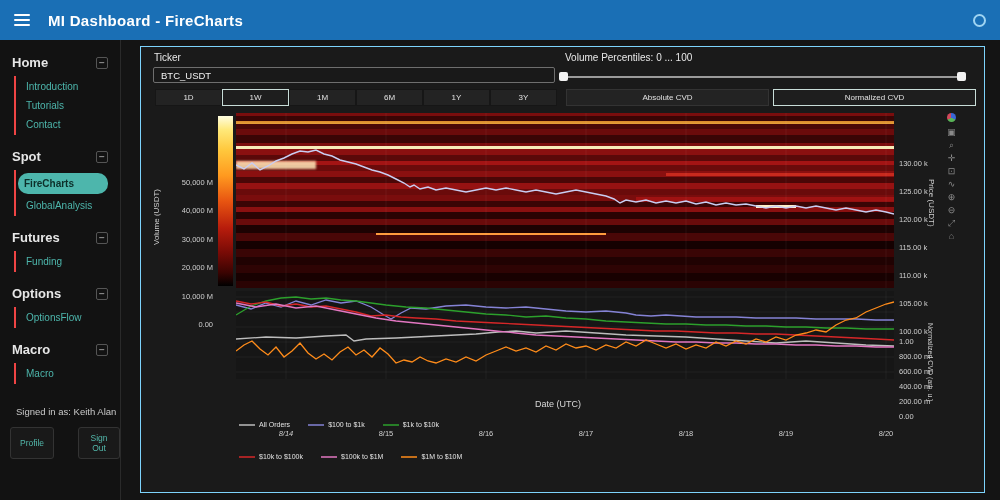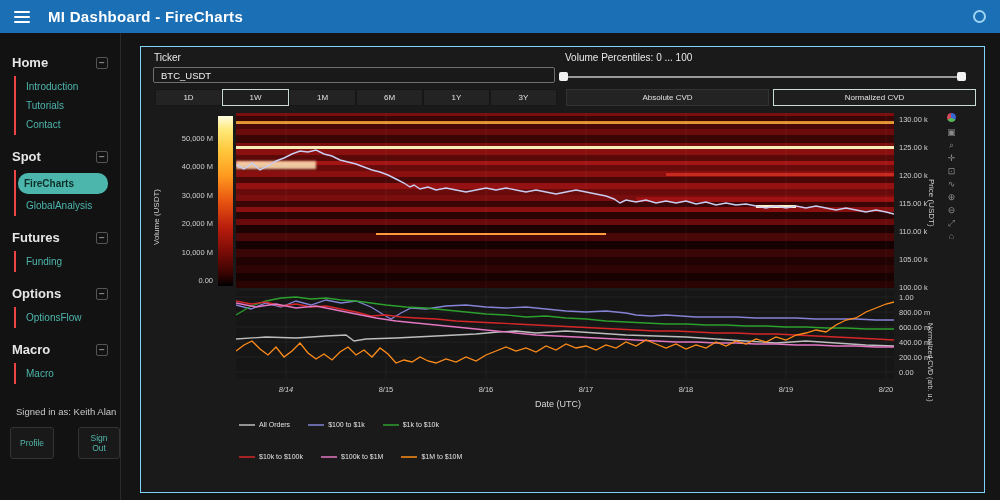--- a/index.html
+++ b/index.html
@@ -1,19 +1,19 @@
 <!DOCTYPE html>
 <html><head>
 <meta charset="utf-8">
 <style>
   * { margin:0; padding:0; box-sizing:border-box; }
   html,body { width:1000px; height:500px; background:#141414; font-family:"Liberation Sans", sans-serif; overflow:hidden; }
 
   
-  .navbar { position:absolute; left:0; top:0; width:1000px; height:33px; background:#1a6fb5; display:flex; align-items:center; padding:0 14px; z-index:10; }
+  .navbar { position:absolute; left:0; top:0; width:1000px; height:40px; background:#1a6fb5; display:flex; align-items:center; padding:0 14px; z-index:10; }
   .burger { width:16px; display:flex; flex-direction:column; gap:3px; cursor:pointer; margin-right:18px; }
   .burger i { display:block; height:2px; background:#fff; border-radius:1px; }
   .nav-title { color:#fff; font-size:15px; font-weight:bold; letter-spacing:.3px; }
   .nav-spacer { flex:1; }
   .nav-circle { width:13px; height:13px; border:2px solid #9fd4f2; border-radius:50%; }
 
   
   .sidebar { position:absolute; left:0; top:33px; width:121px; height:467px; background:#121212; border-right:1px solid #2a2a2a; padding-top:16px; }
   .group-header { display:flex; align-items:center; justify-content:space-between; padding:6px 12px 4px 12px; color:#e6e6e6; font-size:13px; font-weight:bold; }
   .collapse-box { color:#8a8a8a; font-size:10px; line-height:10px; border:1px solid #555; width:12px; height:12px; display:flex; align-items:center; justify-content:center; border-radius:2px; cursor:pointer; }
@@ -35,21 +35,21 @@
   .tab-row { position:absolute; left:14px; top:42px; width:402px; height:17px; display:flex; background:#202020; }
   .tab { flex:1; display:flex; align-items:center; justify-content:center; font-size:8px; color:#e0e0e0; background:#232323; border:1px solid #161616; cursor:pointer; }
   .tab.selected { border:1px solid #c8ddd8; background:#1e1e1e; }
   .cvd-row { position:absolute; left:425px; top:42px; width:410px; height:17px; display:flex; gap:4px; }
   .cvd-btn { flex:1; display:flex; align-items:center; justify-content:center; font-size:8px; color:#e0e0e0; background:#232323; border:1px solid #333; cursor:pointer; }
   .cvd-btn.selected { border:1px solid #c8ddd8; background:#1e1e1e; }
 
   
   .colorbar { position:absolute; left:77px; top:69px; width:15px; height:170px;
     background:linear-gradient(to bottom,#fffde0 0%,#ffe97a 8%,#ffc83d 20%,#ff9a1f 35%,#e85511 50%,#b71c0c 66%,#7a0b06 80%,#3c0402 92%,#000 100%); }
-  .tick { position:absolute; color:#cfcfcf; font-size:7.5px; white-space:nowrap; }
+  .tick { position:absolute; color:#cfcfcf; font-size:7.5px; white-space:nowrap;margin-top:44px; }
   .tick.r { text-align:right; }
   .vtext { position:absolute; writing-mode:vertical-rl; color:#d0d0d0; font-size:8px; text-align:center; line-height:1; }
   .vtext.up { transform:rotate(180deg); }
 
   .heatmap { position:absolute; left:95px; top:66px; width:658px; height:175px; overflow:hidden;
     background:linear-gradient(to bottom,
       #7a0d0d 0px,#7a0d0d 3px,#3a0505 3px,#3a0505 8px,
       #d8872a 8px,#e8a03a 11px,
       #4a0707 11px,#4a0707 16px,#6b0b0b 16px,#6b0b0b 22px,#3a0505 22px,#3a0505 30px,#7a0d0d 30px,#7a0d0d 33px,
       #f6ecb8 33px,#f6ecb8 36px,

